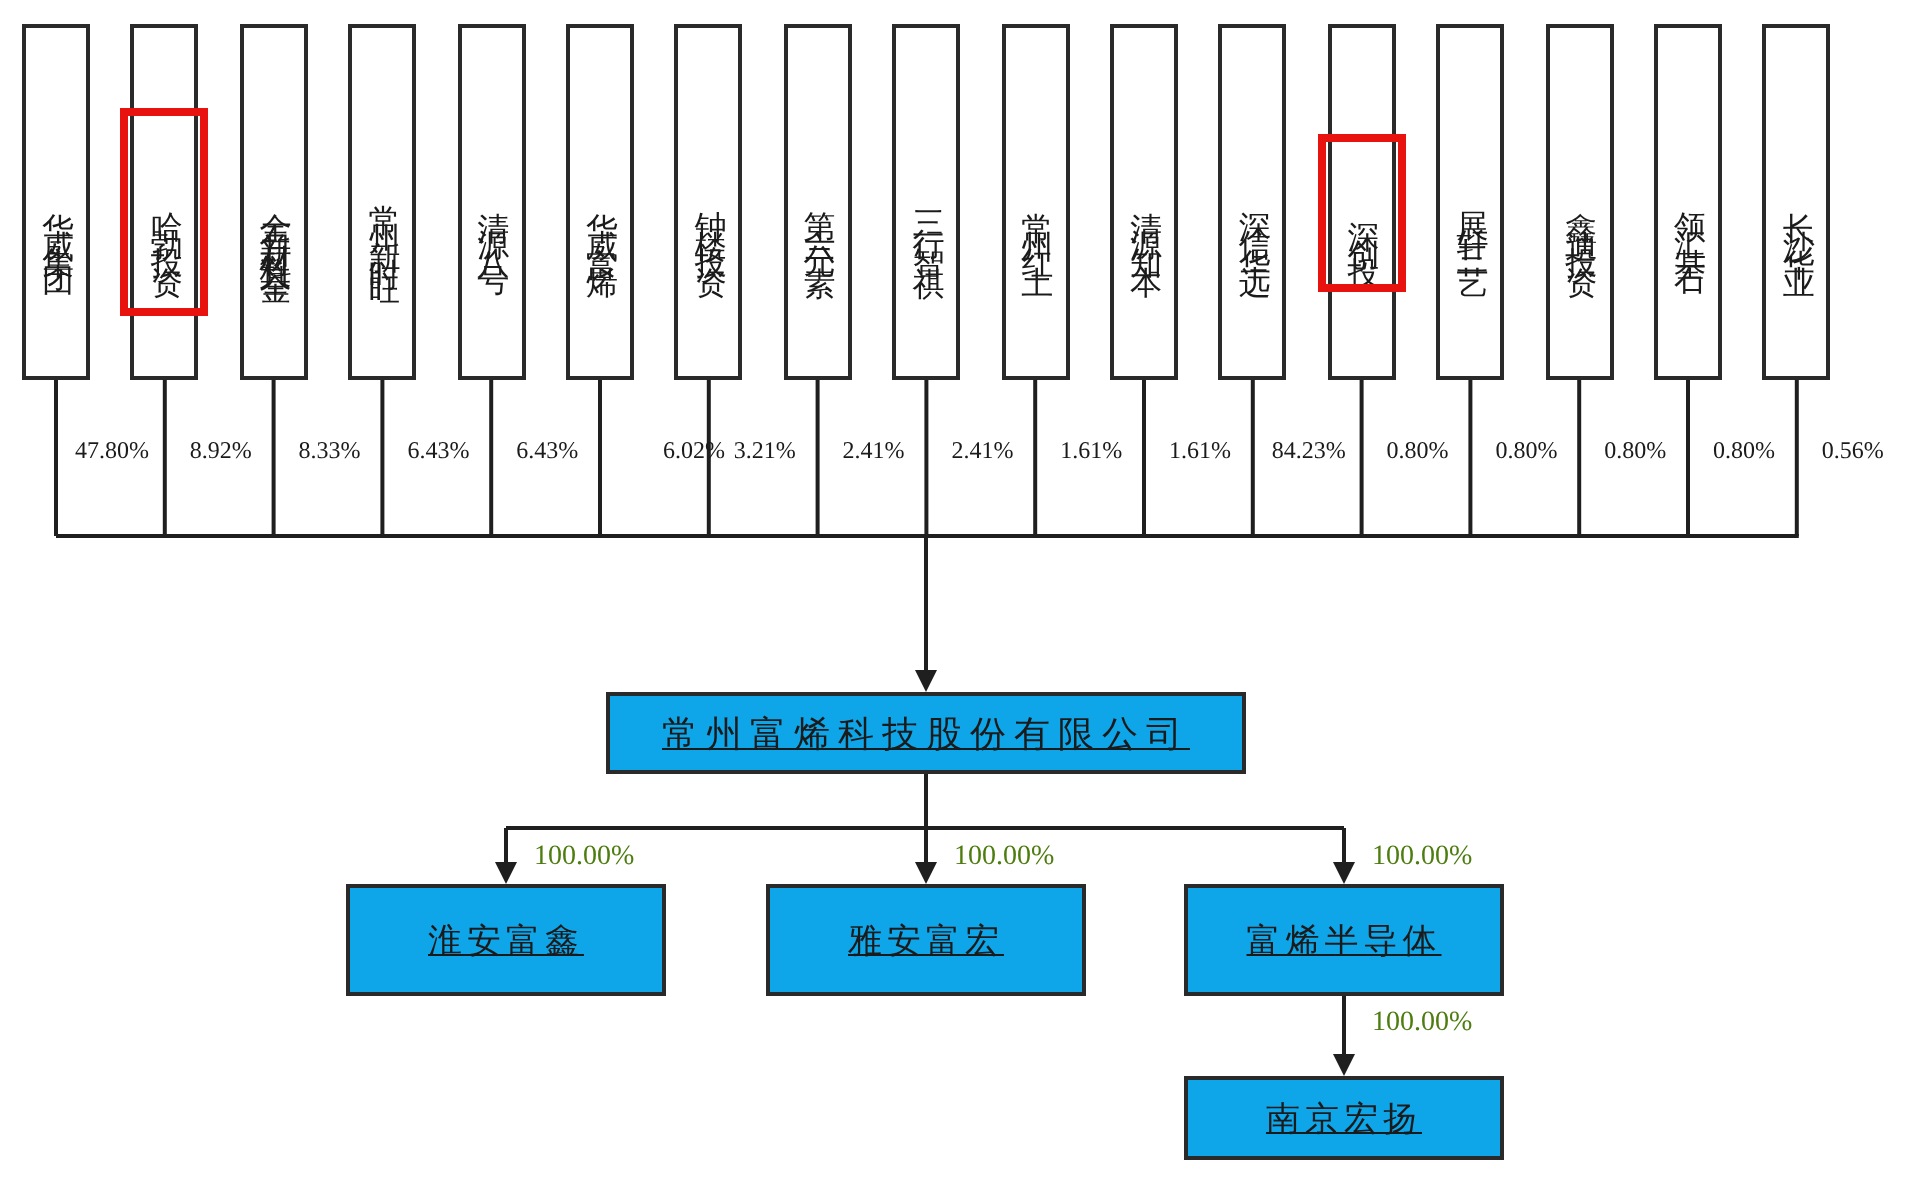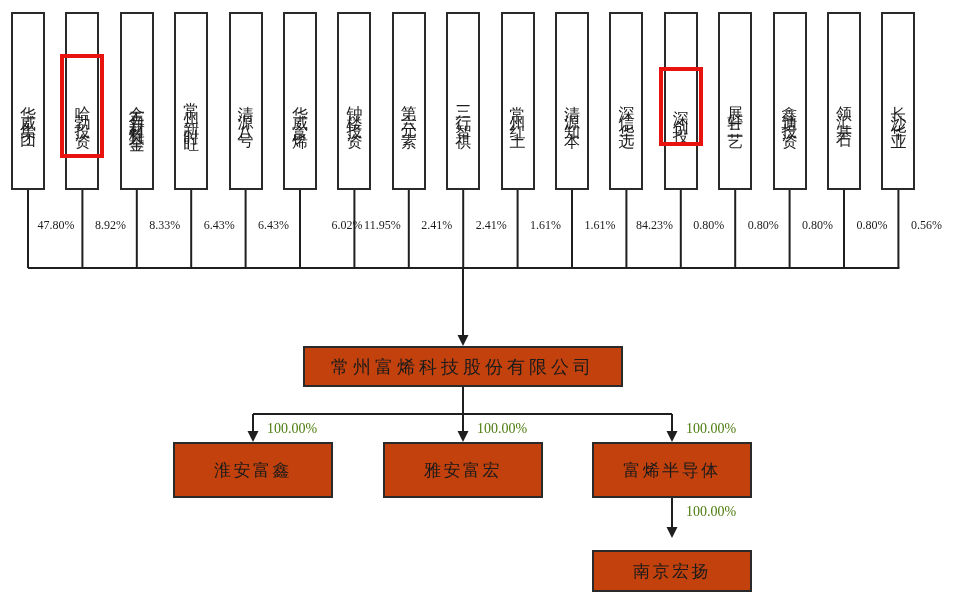--- a/index.html
+++ b/index.html
@@ -32,27 +32,28 @@
     z-index:5;
   }
   .pct{
     position:absolute;top:216px;width:52px;height:18px;
     font-size:12px;line-height:18px;text-align:center;
     white-space:nowrap;color:#1b1b1b;
   }
   
   .cbox{
     position:absolute;box-sizing:border-box;
-    border:2px solid #2a2a2a;background:#c2410c;
+    border:2px solid #2a2a2a;background:#0ea5e9;
     display:flex;align-items:center;justify-content:center;
     z-index:2;
+    text-decoration:underline;
   }
   .company{left:303px;top:346px;width:320px;height:41px;font-size:18px;letter-spacing:4px;}
   .sub{width:160px;height:56px;top:442px;font-size:17px;letter-spacing:2.5px;}
-  .sub2{width:160px;height:42px;top:538px;left:592px;font-size:17px;letter-spacing:2.5px;margin-top:12px;}
+  .sub2{width:160px;height:42px;top:538px;left:592px;font-size:17px;letter-spacing:2.5px;}
   .plabel{
     position:absolute;top:420px;height:17px;line-height:17px;
     font-size:14px;white-space:nowrap;color:#4d7c0f;z-index:3;
   }
 </style>
 </head>
 <body>
 
 <div class="canvas">
 
@@ -111,21 +112,21 @@
         <span class="vtext">清源八号</span>
       </div>
       <div class="pct" style="left: 247.6px;">6.43%</div>
       <div class="sh-box" style="left: 283px;">
         <span class="vtext">华威富烯</span>
       </div>
       <div class="pct" style="left: 302px; padding-left: 19px;">6.02%</div>
       <div class="sh-box" style="left: 337.4px;">
         <span class="vtext">钟楼投资</span>
       </div>
-      <div class="pct" style="left: 356.4px;">11.95%</div>
+      <div class="pct" style="left: 356.4px;">3.21%</div>
       <div class="sh-box" style="left: 391.8px;">
         <span class="vtext">第六元素</span>
       </div>
       <div class="pct" style="left: 410.8px;">2.41%</div>
       <div class="sh-box" style="left: 446.2px;">
         <span class="vtext">三行智祺</span>
       </div>
       <div class="pct" style="left: 465.2px;">2.41%</div>
       <div class="sh-box" style="left: 500.6px;">
         <span class="vtext">常州红土</span>

